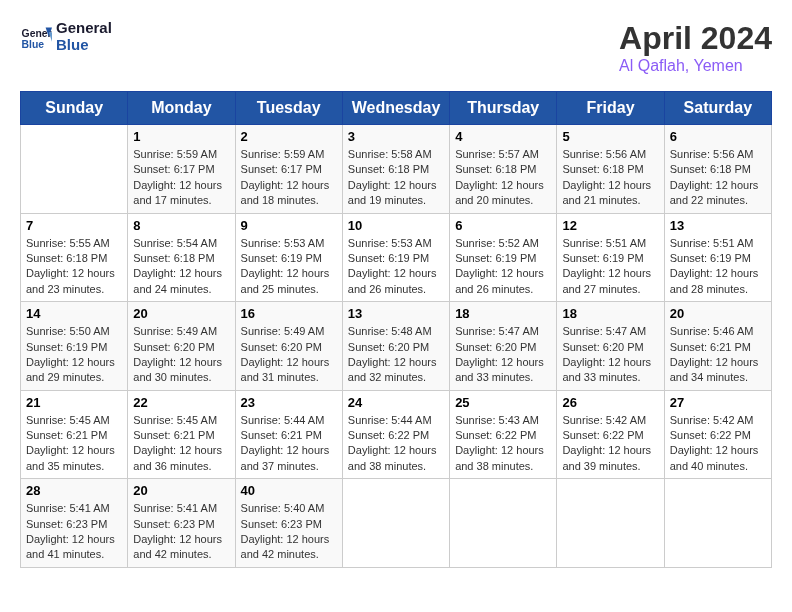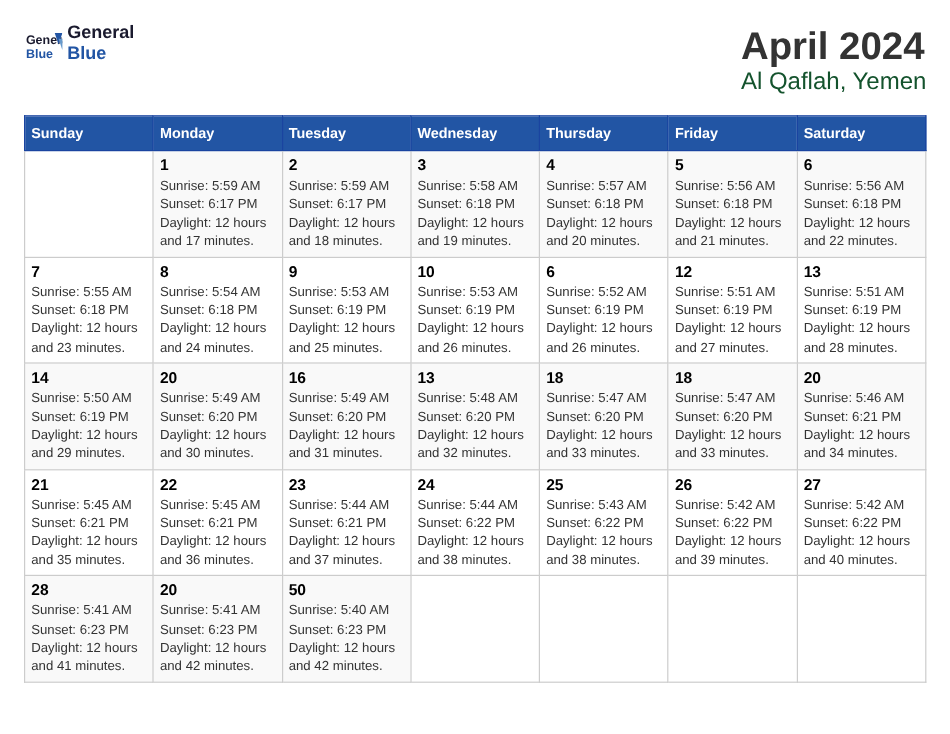--- a/index.html
+++ b/index.html
@@ -27,34 +27,34 @@
     }
     .title-block {
       text-align: left;
     }
     .month-title {
       font-size: 32px;
       font-weight: bold;
       color: #333;
     }
     .location-title {
-      font-size: 20px;
-      color: #14532d;
+      font-size: 16px;
+      color: #8b5cf6;
     }
     table {
       width: 100%;
       border-collapse: collapse;
       font-size: 11px;
     }
     thead tr th {
       background-color: #2255a4;
       color: #fff;
       padding: 7px 5px;
-      text-align: left;
-      font-size: 12px;
+      text-align: center;
+      font-size: 16px;
       font-weight: bold;
       border: 1px solid #1a44a0;
     }
     tbody tr td {
       border: 1px solid #ccc;
       padding: 4px 5px;
       vertical-align: top;
       width: 14.28%;
       min-height: 80px;
       background: #fff;
@@ -232,21 +232,21 @@
       <tr>
         <td>
           <span class="day-number">28</span>
           <div class="day-info">Sunrise: 5:41 AM<br>Sunset: 6:23 PM<br>Daylight: 12 hours<br>and 41 minutes.</div>
         </td>
         <td>
           <span class="day-number">20</span>
           <div class="day-info">Sunrise: 5:41 AM<br>Sunset: 6:23 PM<br>Daylight: 12 hours<br>and 42 minutes.</div>
         </td>
         <td>
-          <span class="day-number">50</span>
+          <span class="day-number">40</span>
           <div class="day-info">Sunrise: 5:40 AM<br>Sunset: 6:23 PM<br>Daylight: 12 hours<br>and 42 minutes.</div>
         </td>
         <td class="empty-cell"></td>
         <td class="empty-cell"></td>
         <td class="empty-cell"></td>
         <td class="empty-cell"></td>
       </tr>
     </tbody>
 </table>
 

